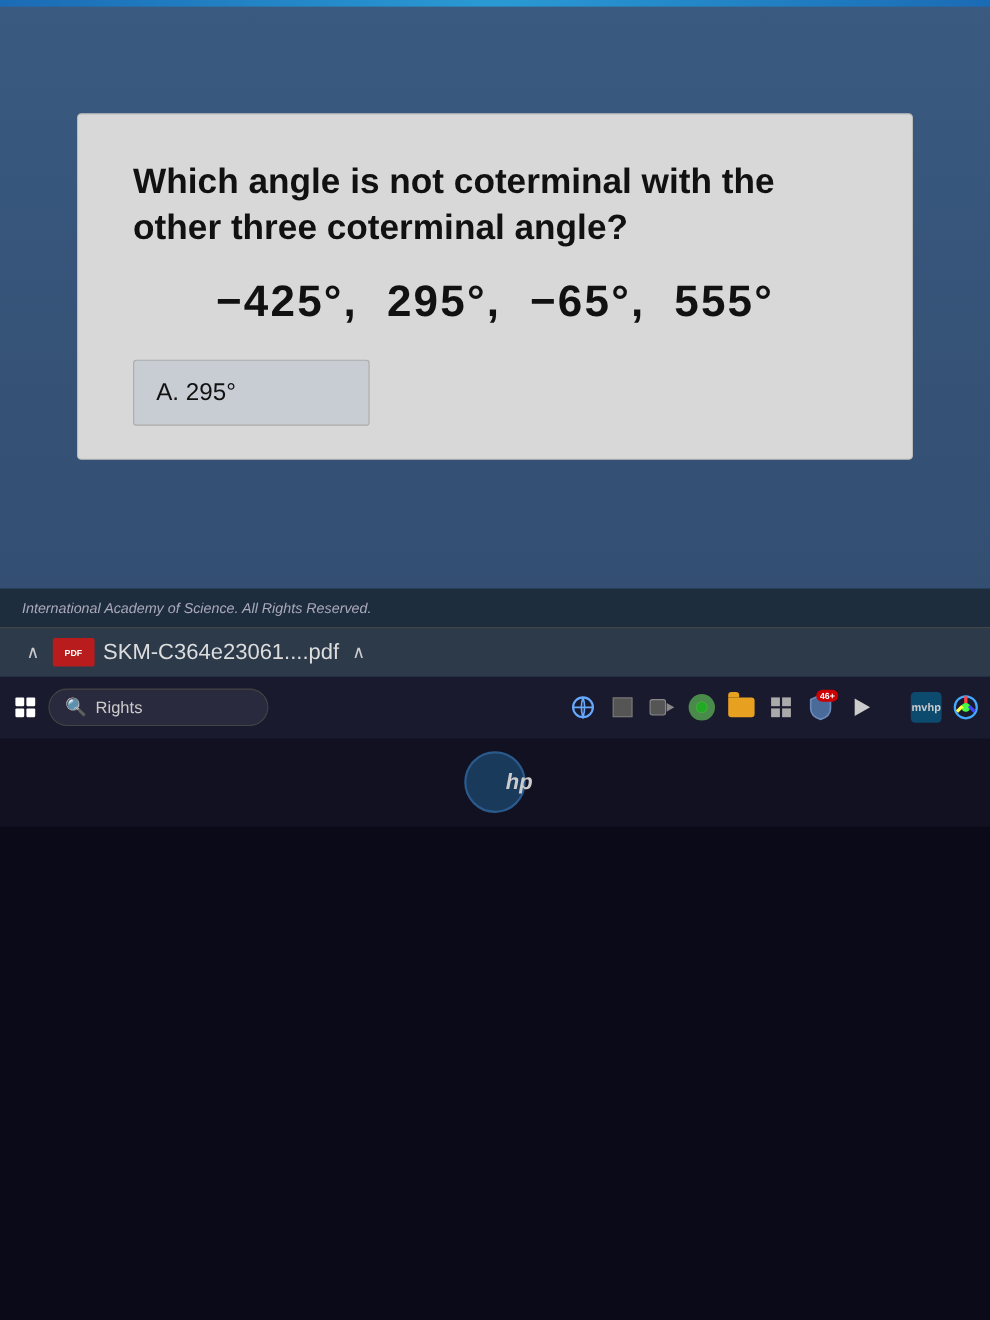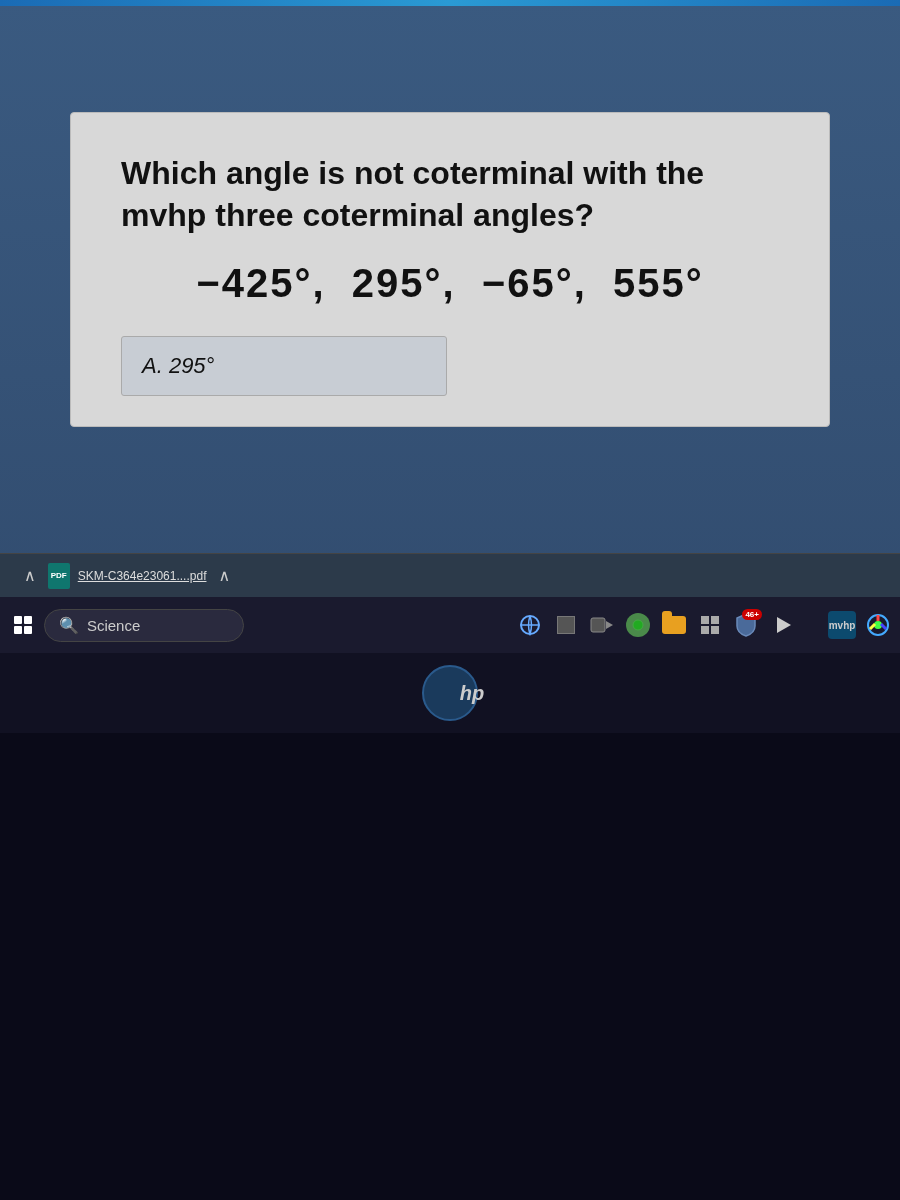--- a/index.html
+++ b/index.html
@@ -61,24 +61,23 @@
       font-size: 40px;
       font-weight: bold;
       color: #111;
       letter-spacing: 2px;
       margin-bottom: 30px;
       text-align: center;
     }
 
     .answer-grid {
       display: grid;
-      grid-template-columns: 1fr 1fr;
+      grid-template-columns: 1fr 1fr 1fr;
       gap: 6px;
       width: 100%;
-      font-style: italic;
     }
 
     .answer-option {
       background: #c8cdd4;
       border: 1px solid #aaa;
       border-radius: 3px;
       padding: 16px 20px;
       font-size: 22px;
       font-weight: normal;
       color: #111;
@@ -107,37 +106,36 @@
     .chevron-btn {
       background: none;
       border: none;
       color: #ccc;
       font-size: 16px;
       cursor: pointer;
       padding: 4px;
     }
 
     .pdf-icon {
-      width: 22px;
+      width: 38px;
       height: 26px;
-      background: #0f766e;
+      background: #b91c1c;
       border-radius: 2px;
       display: flex;
       align-items: center;
       justify-content: center;
       font-size: 8px;
       color: white;
       font-weight: bold;
       flex-shrink: 0;
     }
 
     .pdf-label {
       color: #ddd;
-      font-size: 12px;
-      text-decoration: underline;
+      font-size: 20px;
     }
 
     .taskbar {
       width: 100%;
       height: 56px;
       background: #1a1a2e;
       display: flex;
       align-items: center;
       padding: 0 8px;
       gap: 6px;
@@ -293,53 +291,56 @@
     }
   </style>
 </head>
 <body>
 
 <div class="screen-outer">
   <div class="top-bar"></div>
 
   <div class="content-area">
     <div class="question-card">
-      <div class="question-text">Which angle is not coterminal with the mvhp three coterminal angles?</div>
+      <div class="question-text">Which angle is not coterminal with the other three coterminal angle?</div>
       <div class="angles-row">
         −425°,&nbsp; 295°,&nbsp; −65°,&nbsp; 555°
       </div>
       <div class="answer-grid">
         <div class="answer-option">
           <span>A. 295°</span>
         </div>
       </div>
     </div>
   </div>
 
+  <div class="footer-bar">
+    <span>International Academy of Science.  All Rights Reserved.</span>
+  </div>
 
   <div class="download-bar">
     <button class="chevron-btn">∧</button>
     <div class="pdf-icon">PDF</div>
     <span class="pdf-label">SKM-C364e23061....pdf</span>
     <button class="chevron-btn">∧</button>
   </div>
 
   <div class="taskbar">
     <button class="windows-btn">
       <div class="windows-icon">
         <span></span>
           <span></span>
           <span></span>
           <span></span>
       </div>
     </button>
 
     <div class="search-bar">
       <span class="search-icon-svg">🔍</span>
-      <span class="search-text">Science</span>
+      <span class="search-text">Rights</span>
     </div>
 
     <div class="taskbar-icons">
 
       <div class="taskbar-icon">
         <svg width="22" height="22" viewBox="0 0 22 22">
           <circle cx="11" cy="11" r="9" fill="none" stroke="#6af" stroke-width="2"></circle>
           <path d="M11 2 Q14 11 11 20 Q8 11 11 2" fill="none" stroke="#6af" stroke-width="1.5"></path>
           <line x1="2" y1="11" x2="20" y2="11" stroke="#6af" stroke-width="1.5"></line>
         </svg>

